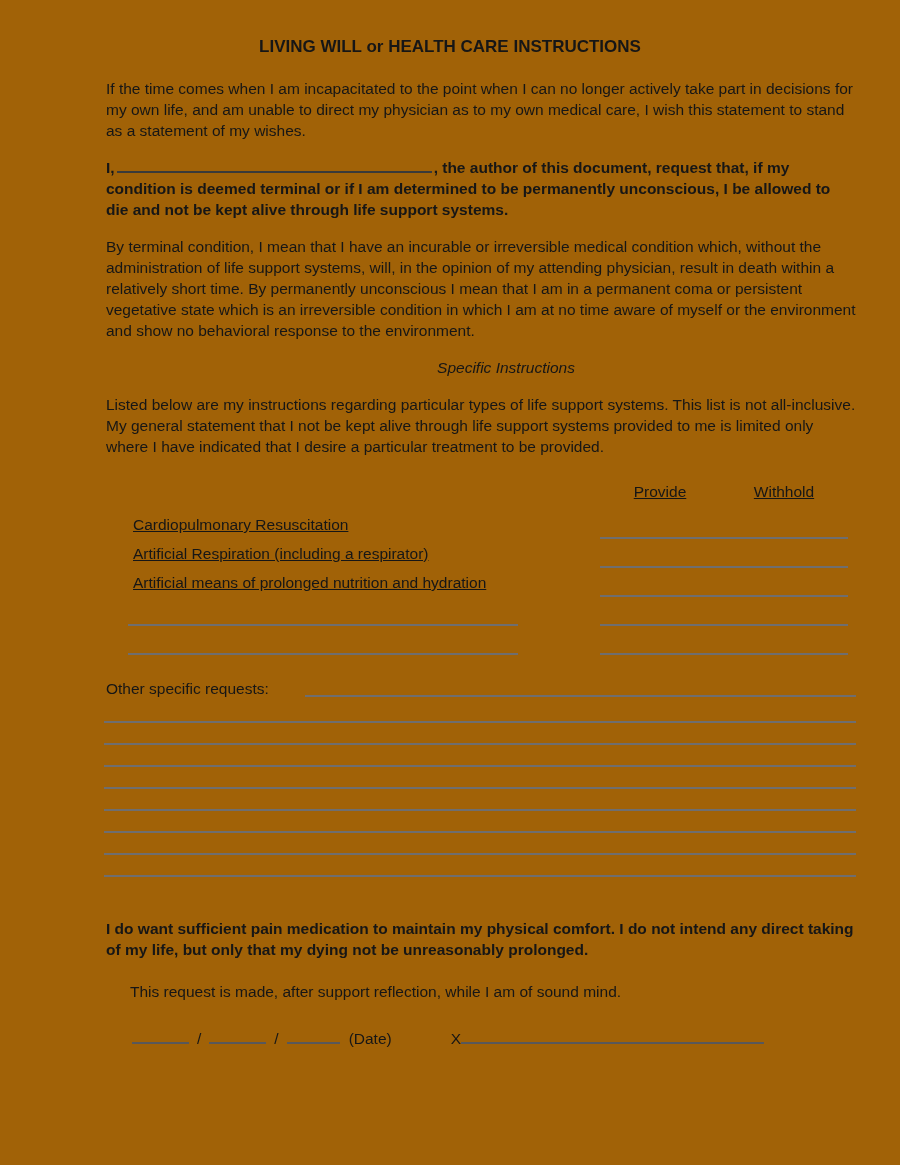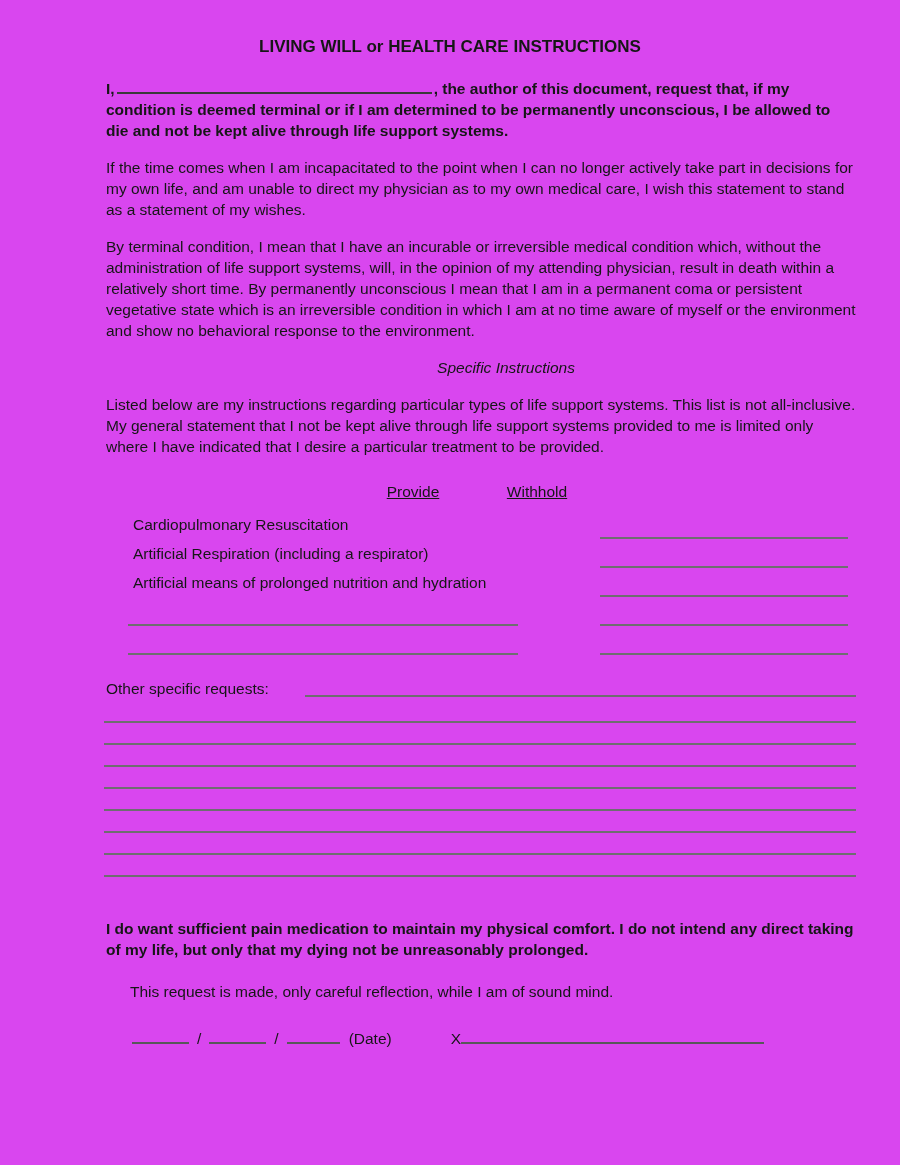--- a/index.html
+++ b/index.html
@@ -4,21 +4,21 @@
 <style>
   html, body {
     margin: 0;
     padding: 0;
     background: #ffffff;
   }
   .page {
     position: relative;
     width: 900px;
     height: 1165px;
-    background: #d946ef;
+    background: #a16207;
     font-family: "Liberation Sans", sans-serif;
     font-size: 15.5px;
     line-height: 21px;
     color: #161616;
     box-sizing: border-box;
     padding-top: 36px;
     overflow: hidden;
   }
   .content {
     margin-left: 106px;
@@ -50,21 +50,21 @@
     border-bottom: 2px solid #3a3a3a;
     height: 14px;
     vertical-align: baseline;
   }
   .author-blank { width: 315px; margin: 0 2px; border-bottom-width: 2.5px; }
 
   
   .ls-table { margin-top: 24px; }
   .ls-header {
     display: flex;
-    justify-content: center;
+    justify-content: flex-end;
     margin-bottom: 8px;
   }
   .ls-header-cols {
     width: 248px;
     margin-right: 8px;
     display: flex;
   }
   .ls-header-cols span {
     display: block;
     text-decoration: underline;
@@ -74,20 +74,21 @@
   .col-withhold { flex: 0 0 128px; }
   .ls-row {
     display: flex;
     align-items: flex-end;
     height: 29px;
   }
   .ls-item {
     padding-left: 27px;
     align-self: center;
     flex: 1 1 auto;
+    text-decoration: underline;
   }
   .ls-item-blank {
     margin-left: 22px;
     width: 390px;
     border-bottom: 2px solid #6e6e70;
     height: 1px;
     flex: 0 0 auto;
   }
   .ls-row .spacer { flex: 1 1 auto; }
   .ls-line {
@@ -139,23 +140,23 @@
 </style>
 </head>
 <body>
 
 <div class="page">
 
   <h1 class="doc-title">LIVING WILL or HEALTH CARE INSTRUCTIONS</h1>
 
   <div class="content">
 
+    <p class="para">If the time comes when I am incapacitated to the point when I can no longer actively take part in decisions for my own life, and am unable to direct my physician as to my own medical care, I wish this statement to stand as a statement of my wishes.</p>
+
     <p class="para bold"><span>I,</span><span class="blank author-blank"></span><span>, the author of this document, request that, if my condition is deemed terminal or if I am determined to be permanently unconscious, I be allowed to die and not be kept alive through life support systems.</span></p>
-
-    <p class="para">If the time comes when I am incapacitated to the point when I can no longer actively take part in decisions for my own life, and am unable to direct my physician as to my own medical care, I wish this statement to stand as a statement of my wishes.</p>
 
     <p class="para">By terminal condition, I mean that I have an incurable or irreversible medical condition which, without the administration of life support systems, will, in the opinion of my attending physician, result in death within a relatively short time. By permanently unconscious I mean that I am in a permanent coma or persistent vegetative state which is an irreversible condition in which I am at no time aware of myself or the environment and show no behavioral response to the environment.</p>
 
     <div class="specific-heading">Specific Instructions</div>
 
     <p class="para">Listed below are my instructions regarding particular types of life support systems. This list is not all-inclusive. My general statement that I not be kept alive through life support systems provided to me is limited only where I have indicated that I desire a particular treatment to be provided.</p>
 
     <div class="ls-table">
 
       <div class="ls-header">
@@ -205,21 +206,21 @@
       <div class="write-line"></div>
       <div class="write-line"></div>
       <div class="write-line"></div>
       <div class="write-line"></div>
       <div class="write-line"></div>
       <div class="write-line"></div>
     </div>
 
     <p class="pain-para">I do want sufficient pain medication to maintain my physical comfort. I do not intend any direct taking of my life, but only that my dying not be unreasonably prolonged.</p>
 
-    <p class="sound-mind">This request is made, only careful reflection, while I am of sound mind.</p>
+    <p class="sound-mind">This request is made, after support reflection, while I am of sound mind.</p>
 
     <div class="date-sig-row">
       <span class="blank date-blank"></span>
       <span class="date-sep">/</span>
       <span class="blank date-blank"></span>
       <span class="date-sep">/</span>
       <span class="blank date-blank short"></span>
       <span class="date-label">(Date)</span>
       <span class="sig-group">
         <span>X</span>

